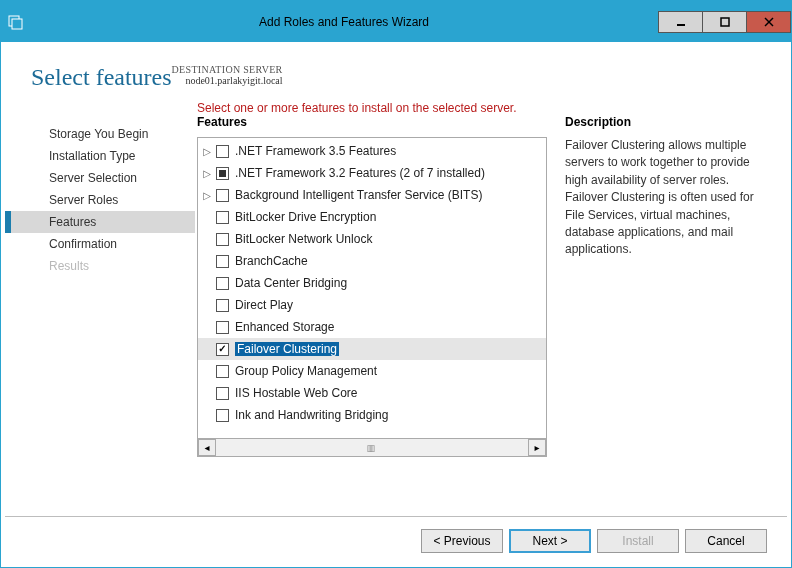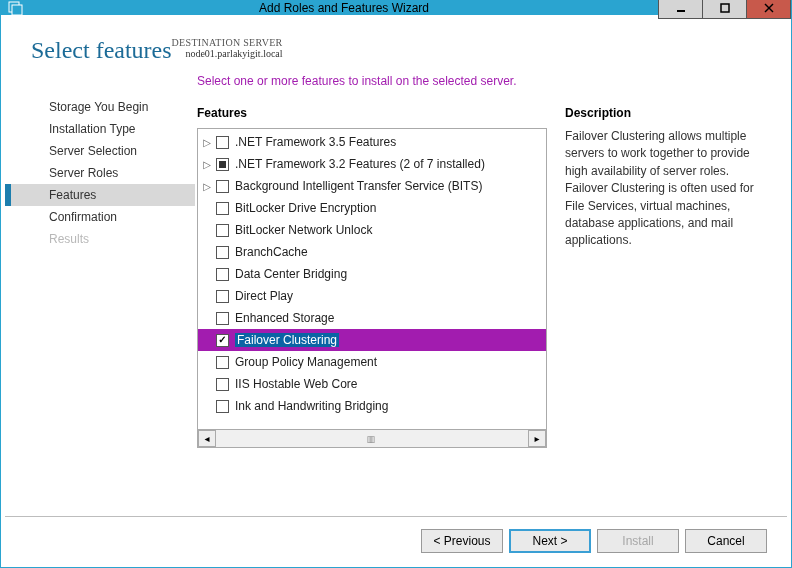--- a/index.html
+++ b/index.html
@@ -1,42 +1,42 @@
 <!DOCTYPE html>
 <html><head>
 <meta charset="utf-8">
 <style>
   * { box-sizing: border-box; margin: 0; padding: 0; }
   body { font-family: "Segoe UI", Tahoma, sans-serif; font-size: 12px; background: #fff; width: 792px; height: 568px; overflow: hidden; }
   .window { width: 792px; height: 568px; border: 1px solid #2aa4d0; position: relative; background: #fff; display: flex; flex-direction: column; }
-  .titlebar { height: 14px; background: #2aa4d0; display: flex; align-items: center; }
+  .titlebar { height: 41px; background: #2aa4d0; display: flex; align-items: center; }
   .titlebar-icon { width: 28px; display: flex; align-items: center; justify-content: center; color: #fff; }
   .titlebar-title { flex: 1; text-align: center; color: #000; font-size: 12px; }
   .win-btn { width: 45px; height: 22px; border: 1px solid #555; background: #d5d5d5; display: flex; align-items: center; justify-content: center; font-size: 12px; cursor: pointer; margin-left: -1px; }
   .win-btn.close { background: #c8594b; color: #000; }
   .header-area { padding: 22px 24px 8px 30px; display: flex; align-items: flex-start; font-family: Liberation Serif, serif; }
   .page-title { color: #1c6b97; font-size: 24px; font-weight: 300; }
   .dest-block { text-align: right; font-size: 10px; color: #555; }
   .dest-label { letter-spacing: 0.3px; }
   .dest-server { color: #333; }
   .body-area { flex: 1; display: flex; padding: 2px 4px 0 4px; overflow: hidden; }
   .sidebar { width: 190px; padding: 22px 0 0 0; }
   .nav-item { padding: 4px 0 4px 44px; font-size: 12px; color: #333; cursor: pointer; }
   .nav-item.disabled { color: #b8b8b8; cursor: default; }
   .nav-item.active { background: #d8d8d8; position: relative; }
   .nav-item.active::before { content: ""; position: absolute; left: 0; top: 0; bottom: 0; width: 6px; background: #1c7eae; }
   .main { flex: 1; padding: 0 20px 0 2px; display: flex; flex-direction: column; }
-  .instruction { font-size: 12px; color: #a21caf; margin-bottom: 18px; }
+  .instruction { font-size: 12px; color: #b91c1c; }
   .main-cols { flex: 1; display: flex; gap: 18px; overflow: hidden; }
   .features-col { width: 350px; display: flex; flex-direction: column; }
   .col-heading { font-weight: bold; font-size: 12px; margin-bottom: 8px; }
   .listbox { flex: 1; border: 1px solid #aaa; background: #fff; display: flex; flex-direction: column; max-height: 320px; }
   .listbox-inner { flex: 1; overflow-y: scroll; overflow-x: hidden; padding: 2px 0; }
   .feature-row { display: flex; align-items: center; height: 22px; font-size: 12px; color: #222; cursor: default; }
-  .feature-row.selected { background: #a21caf; }
+  .feature-row.selected { background: #e5e5e5; }
   .feature-row .expander { width: 18px; text-align: center; color: #666; font-size: 10px; }
   .feature-row .chk { width: 13px; height: 13px; border: 1px solid #555; background: #fff; margin-right: 6px; display: flex; align-items: center; justify-content: center; font-size: 10px; }
   .feature-row .chk.partial::after { content: ""; width: 7px; height: 7px; background: #333; }
   .feature-row .chk.checked::after { content: "✓"; color: #000; font-weight: bold; line-height: 1; }
   .feature-label.hl { background: #0a64a4; color: #fff; padding: 0 2px; }
   .hscroll { height: 18px; border-top: 1px solid #aaa; display: flex; align-items: center; background: #f0f0f0; }
   .hs-btn { width: 18px; height: 17px; border: 1px solid #aaa; background: #eee; display: flex; align-items: center; justify-content: center; font-size: 10px; }
   .hs-track { flex: 1; display: flex; justify-content: center; align-items: center; color: #888; font-size: 9px; letter-spacing: 2px; }
   .desc-col { flex: 1; }
   .desc-text { font-size: 12px; color: #333; line-height: 1.45; }

